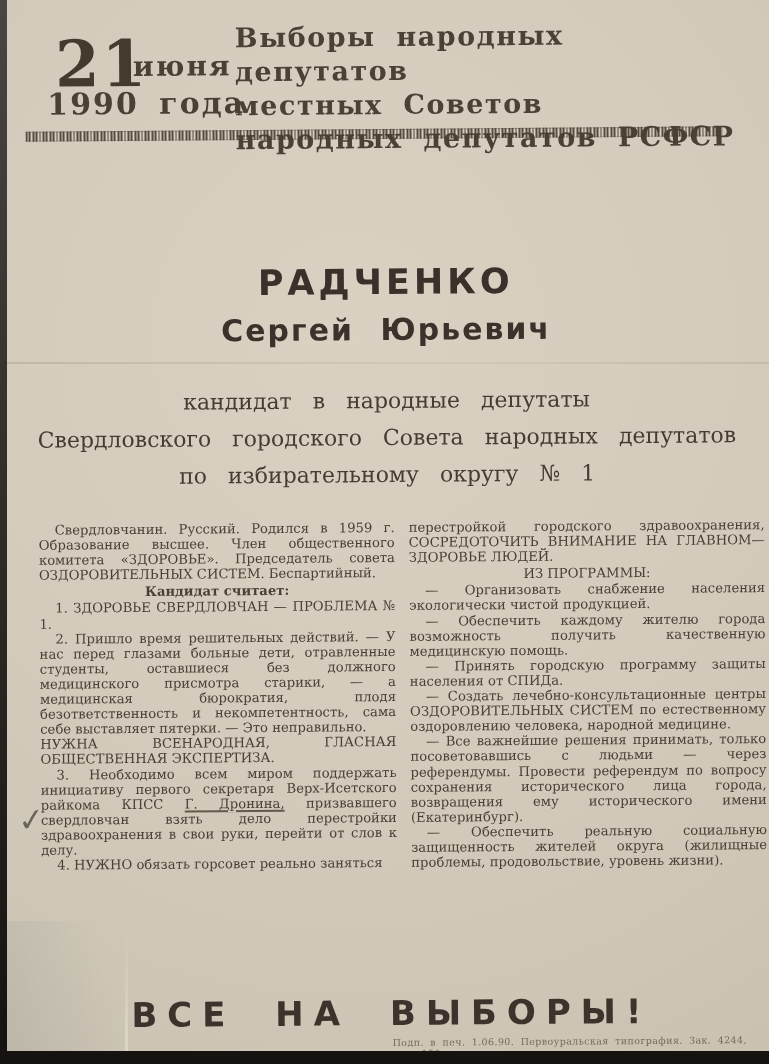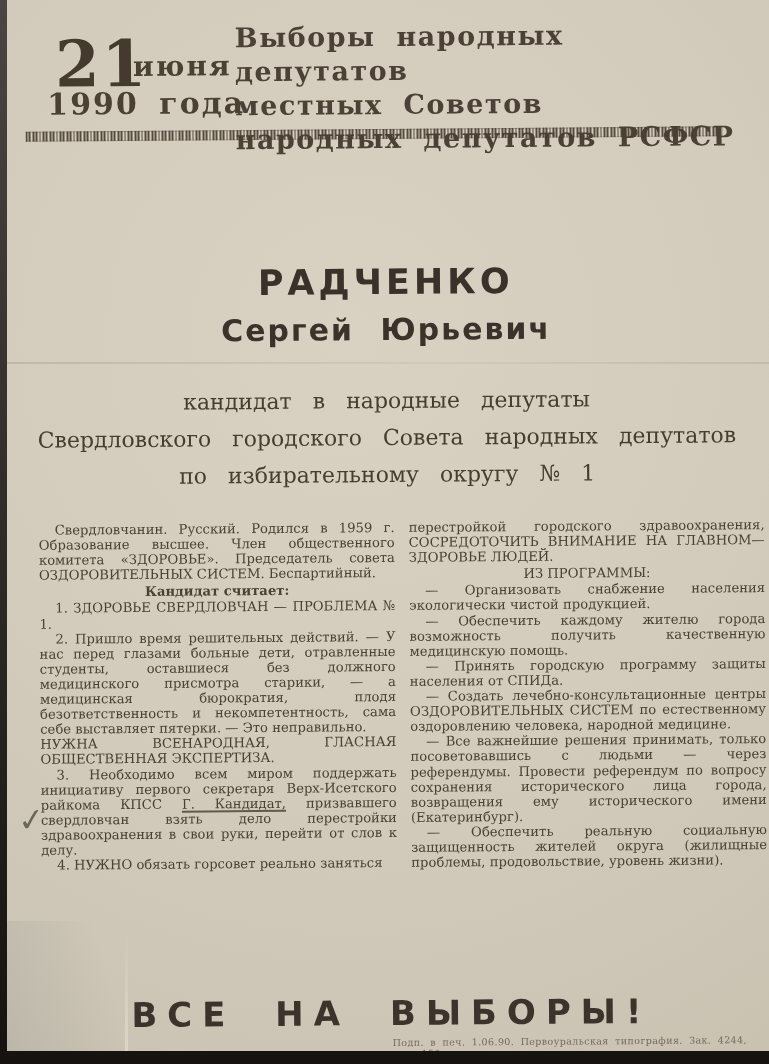--- a/index.html
+++ b/index.html
@@ -127,21 +127,21 @@
       <div>по избирательному округу № 1</div>
     </div>
 
     <div class="columns">
       <div class="col">
         <p>Свердловчанин. Русский. Родился в 1959 г. Образование высшее. Член общественного комитета «ЗДОРОВЬЕ». Председатель совета ОЗДОРОВИТЕЛЬНЫХ СИСТЕМ. Беспартийный.</p>
         <p class="center bold">Кандидат считает:</p>
         <p>1. ЗДОРОВЬЕ СВЕРДЛОВЧАН — ПРОБЛЕМА № 1.</p>
         <p>2. Пришло время решительных действий. — У нас перед глазами больные дети, отравленные студенты, оставшиеся без должного медицинского присмотра старики, — а медицинская бюрократия, плодя безответственность и некомпетентность, сама себе выставляет пятерки. — Это неправильно.</p>
         <p class="noindent">НУЖНА ВСЕНАРОДНАЯ, ГЛАСНАЯ ОБЩЕСТВЕННАЯ ЭКСПЕРТИЗА.</p>
-        <p><span>3. Необходимо всем миром поддержать инициативу первого секретаря Верх-Исетского райкома КПСС </span><span class="hand-underline">Г. Кандидат,</span><span> призвавшего свердловчан взять дело перестройки здравоохранения в свои руки, перейти от слов к делу.</span></p>
+        <p><span>3. Необходимо всем миром поддержать инициативу первого секретаря Верх-Исетского райкома КПСС </span><span class="hand-underline">Г. Дронина,</span><span> призвавшего свердловчан взять дело перестройки здравоохранения в свои руки, перейти от слов к делу.</span></p>
         <p>4. НУЖНО обязать горсовет реально заняться</p>
       </div>
       <div class="col">
         <p class="noindent">перестройкой городского здравоохранения, СОСРЕДОТОЧИТЬ ВНИМАНИЕ НА ГЛАВНОМ— ЗДОРОВЬЕ ЛЮДЕЙ.</p>
         <p class="center">ИЗ ПРОГРАММЫ:</p>
         <p>— Организовать снабжение населения экологически чистой продукцией.</p>
         <p>— Обеспечить каждому жителю города возможность получить качественную медицинскую помощь.</p>
         <p>— Принять городскую программу защиты населения от СПИДа.</p>
         <p>— Создать лечебно-консультационные центры ОЗДОРОВИТЕЛЬНЫХ СИСТЕМ по естественному оздоровлению человека, народной медицине.</p>
         <p>— Все важнейшие решения принимать, только посоветовавшись с людьми — через референдумы. Провести референдум по вопросу сохранения исторического лица города, возвращения ему исторического имени (Екатеринбург).</p>

